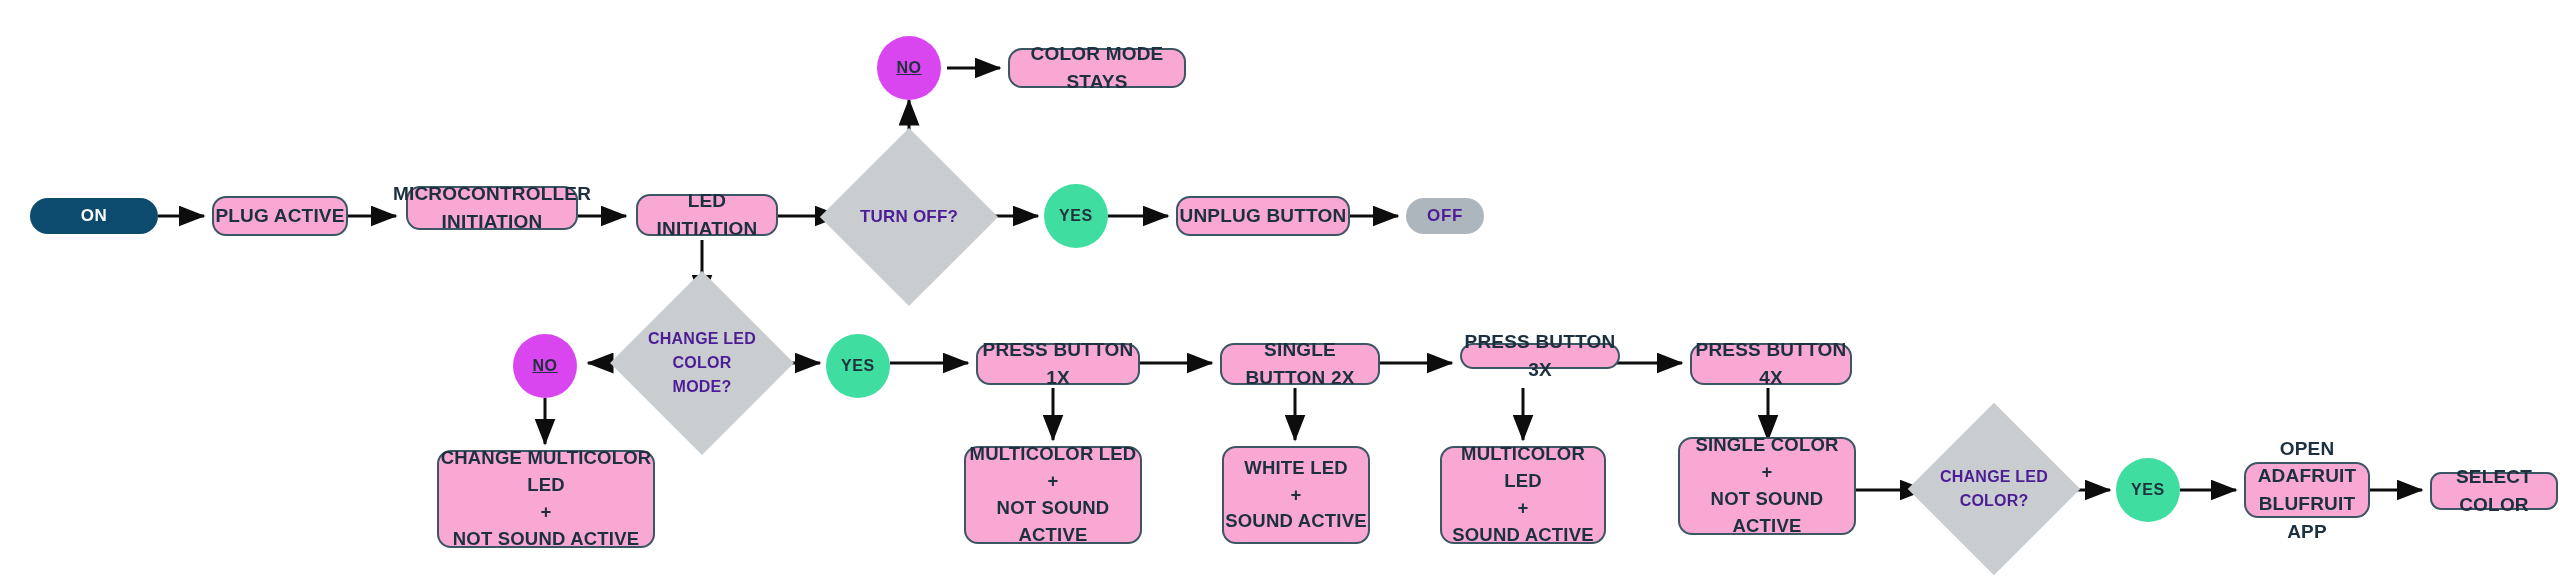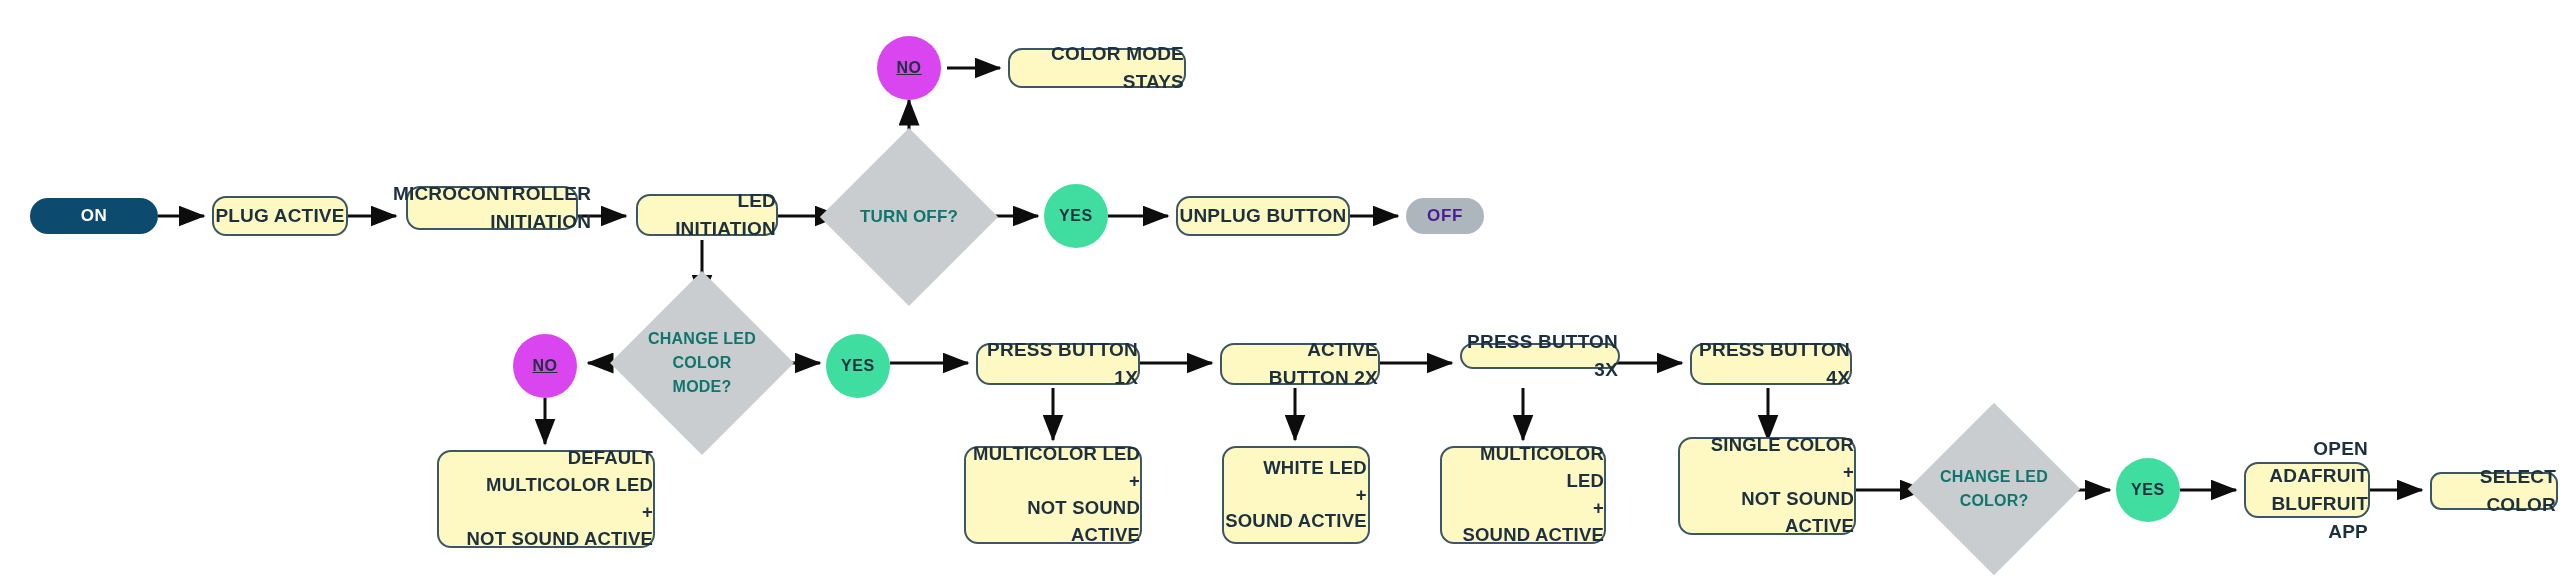--- a/index.html
+++ b/index.html
@@ -36,23 +36,22 @@
     color: #1d3040;
     font-weight: 700;
     letter-spacing: 0.2px;
     line-height: 1.45;
     white-space: pre-line;
     user-select: none;
   }
   .proc {
     border: 2.2px solid #3d5663;
     border-radius: 14px;
-    background: #fef9c3;
+    background: #f9a8d4;
     font-size: 19px;
-    text-align: right;
   }
   .proc.small { font-size: 18.5px; }
   .pill {
     border-radius: 999px;
     border: none;
     font-size: 17px;
     font-weight: 700;
     letter-spacing: 0.6px;
   }
   .pill.on  { background: #0c4a6e; color: #ffffff; }
@@ -79,21 +78,21 @@
     width: 100%; height: 100%;
     background: #c9cdd0;
     transform: rotate(45deg);
   }
   .diamond-label {
     position: relative;
     z-index: 2;
     text-align: center;
     font-size: 16px;
     font-weight: 700;
-    color: #0f766e;
+    color: #4c1d95;
     line-height: 1.5;
     white-space: pre-line;
     letter-spacing: 0.2px;
   }
   .diamond-label.one-line { font-size: 17px; }
 </style>
 </head>
 <body>
 
 <div id="canvas">
@@ -174,27 +173,27 @@
     <div class="diamond-bg"></div>
     <div class="diamond-label">CHANGE LED
 COLOR
 MODE?</div>
   </div>
 
   <div class="node circle no" style="left:513px; top:334px; width:64px; height:64px;">NO</div>
 
   <div class="node circle yes" style="left:826px; top:334px; width:64px; height:64px;">YES</div>
 
-  <div class="node proc small" style="left:437px; top:450px; width:218px; height:98px;">DEFAULT MULTICOLOR LED
+  <div class="node proc small" style="left:437px; top:450px; width:218px; height:98px;">CHANGE MULTICOLOR LED
 +
 NOT SOUND ACTIVE</div>
 
   <div class="node proc" style="left:976px; top:343px; width:164px; height:42px;">PRESS BUTTON 1X</div>
 
-  <div class="node proc" style="left:1220px; top:343px; width:160px; height:42px;">ACTIVE BUTTON 2X</div>
+  <div class="node proc" style="left:1220px; top:343px; width:160px; height:42px;">SINGLE BUTTON 2X</div>
 
   <div class="node proc" style="left:1460px; top:343px; width:160px; height:26px;">PRESS BUTTON 3X</div>
 
   <div class="node proc" style="left:1690px; top:343px; width:162px; height:42px;">PRESS BUTTON 4X</div>
 
   <div class="node proc small" style="left:964px; top:446px; width:178px; height:98px;">MULTICOLOR LED
 +
 NOT SOUND ACTIVE</div>
 
   <div class="node proc small" style="left:1222px; top:446px; width:148px; height:98px;">WHITE LED

